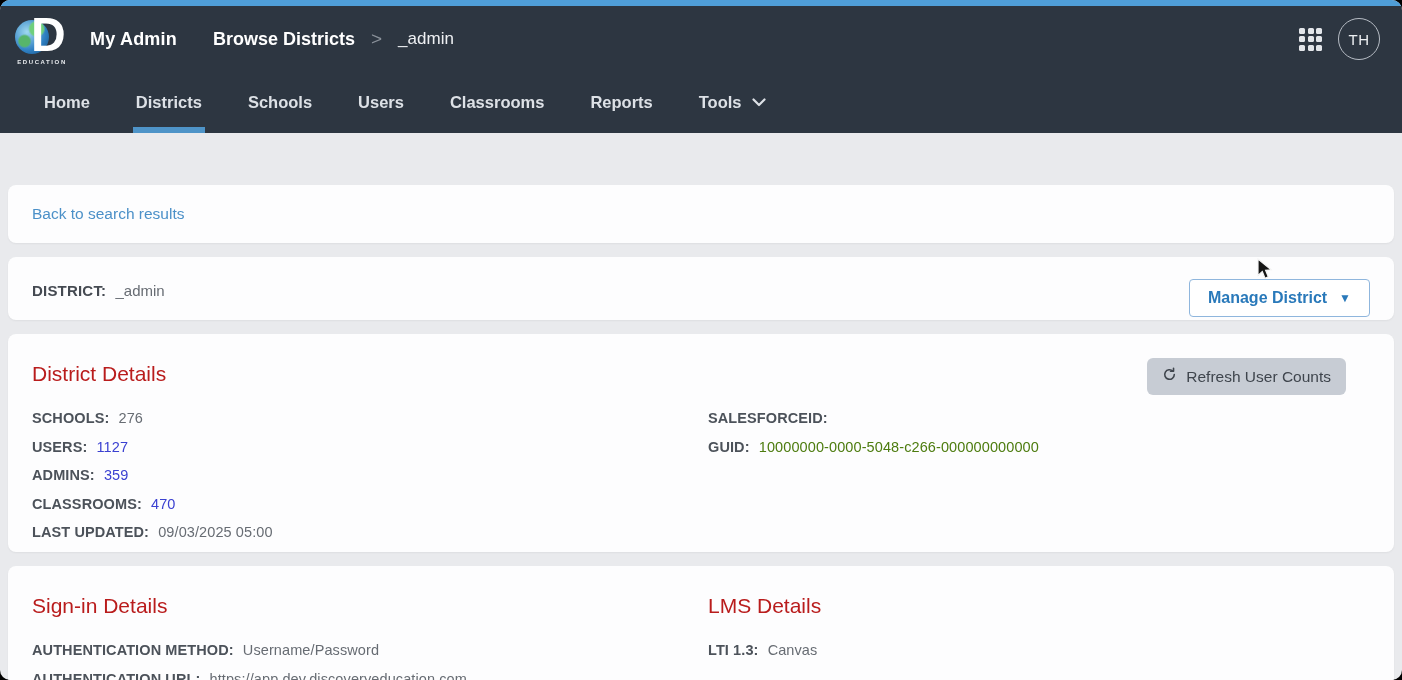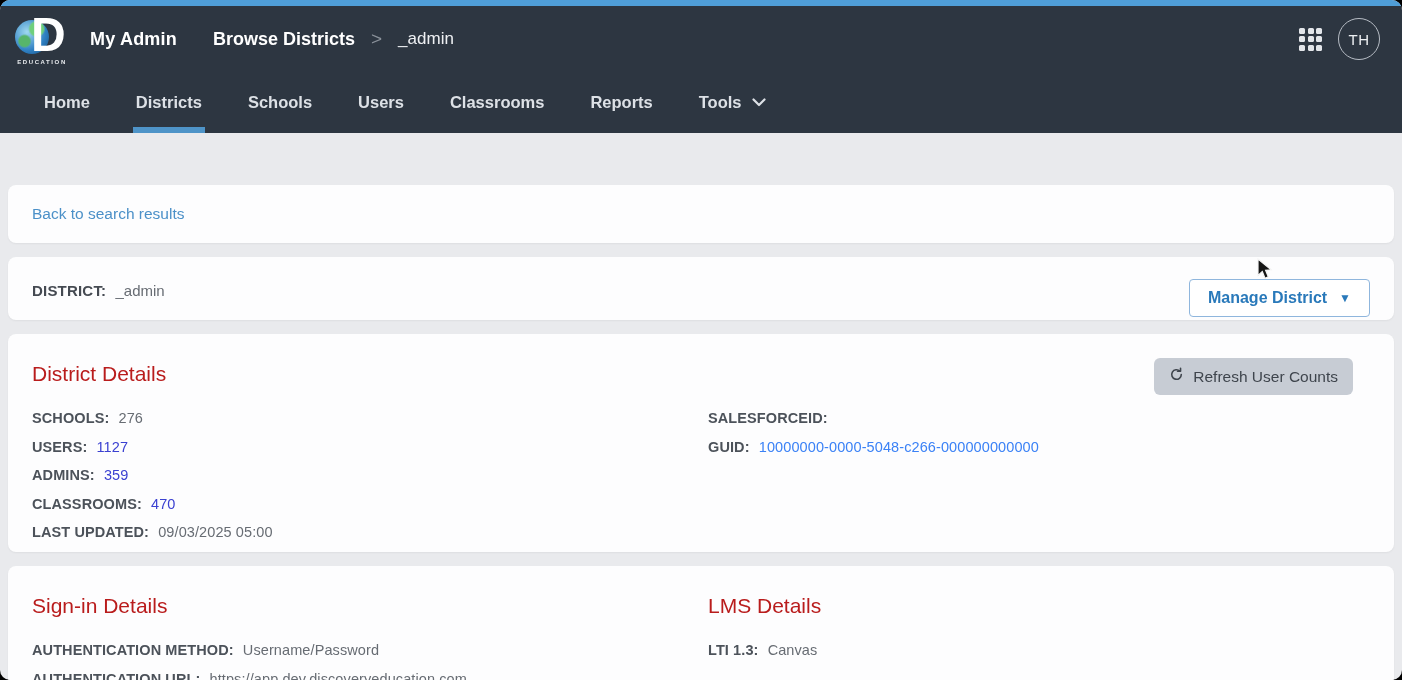--- a/index.html
+++ b/index.html
@@ -41,26 +41,26 @@
   .card-back { padding:20px 24px; }
   .back-link { color:#4b90c8; font-size:15.5px; text-decoration:none; cursor:pointer; }
   .card-banner { height:63px; padding:22px 24px; display:flex; justify-content:space-between; align-items:flex-start; }
   .kv-line { font-size:15px; padding-top:3px; }
   .k { font-weight:bold; color:#454a52; letter-spacing:0.2px; }
   .v { color:#676c73; margin-left:5px; }
   .manage-btn { display:flex; align-items:center; gap:12px; background:#fff; border:1.5px solid #8fb6dd; border-radius:4px; padding:9px 18px; color:#2979ba; font-size:16px; font-weight:bold; cursor:pointer; font-family:inherit; }
   .manage-btn .caret { font-size:12px; }
   .card-details { position:relative; height:218px; padding:20px 24px; }
   .card-title { font-size:21px; color:#b91c1c; font-weight:normal; margin:8px 0 24px; }
-  .refresh-btn { position:absolute; top:24px; right:41px; display:flex; align-items:center; gap:9px; background:#c7ccd4; border:none; border-radius:6px; padding:9px 15px; font-size:15.5px; color:#3f454d; cursor:pointer; font-family:inherit; }
+  .refresh-btn { position:absolute; top:24px; right:48px; display:flex; align-items:center; gap:9px; background:#c7ccd4; border:none; border-radius:6px; padding:9px 15px; font-size:15.5px; color:#3f454d; cursor:pointer; font-family:inherit; }
   .cols { display:grid; grid-template-columns:676px 1fr; }
   .field-row { font-size:14.5px; margin-bottom:12.5px; letter-spacing:0.1px; }
   .f-label { font-weight:bold; color:#4c525a; }
   .f-value { color:#676c73; margin-left:5px; }
-  .f-value.muted { color:#3b82f6; }
+  .f-value.muted { color:#4d7c0f; }
   a.f-link { color:#3b41d1; margin-left:5px; text-decoration:none; cursor:pointer; }
   .card-bottom { height:132px; padding:20px 24px; }
   
   .cursor { position:absolute; left:1256px; top:258px; pointer-events:none; }
 </style>
 </head>
 <body>
 
 <div class="screen">
   <div class="topstrip"></div>

